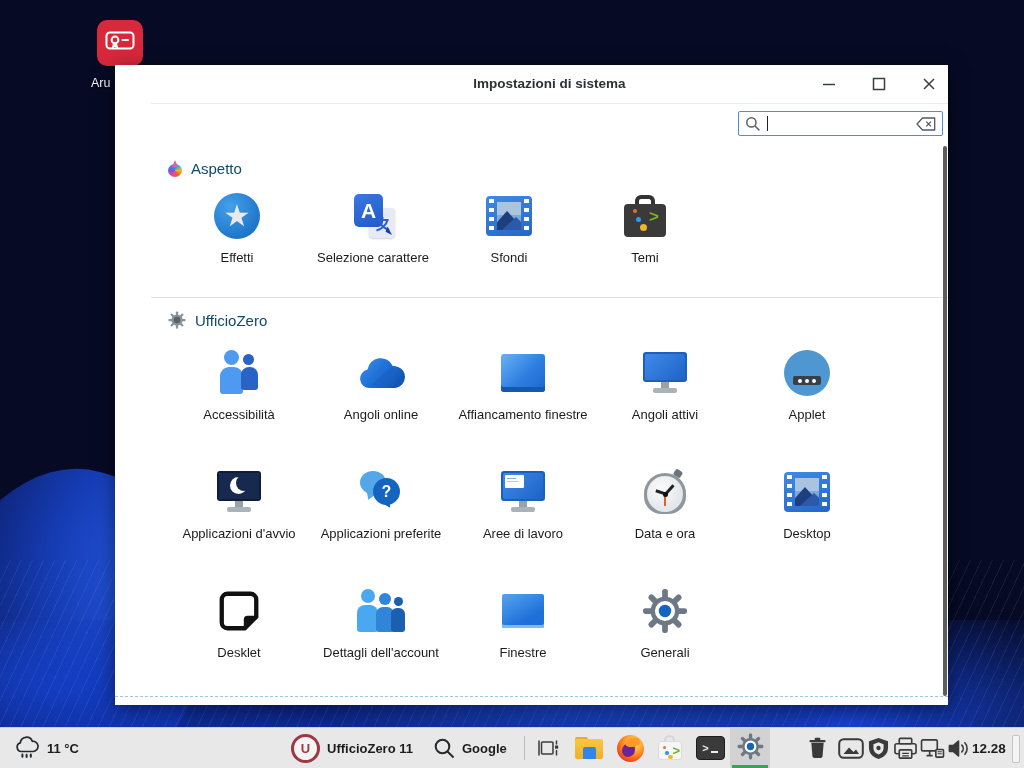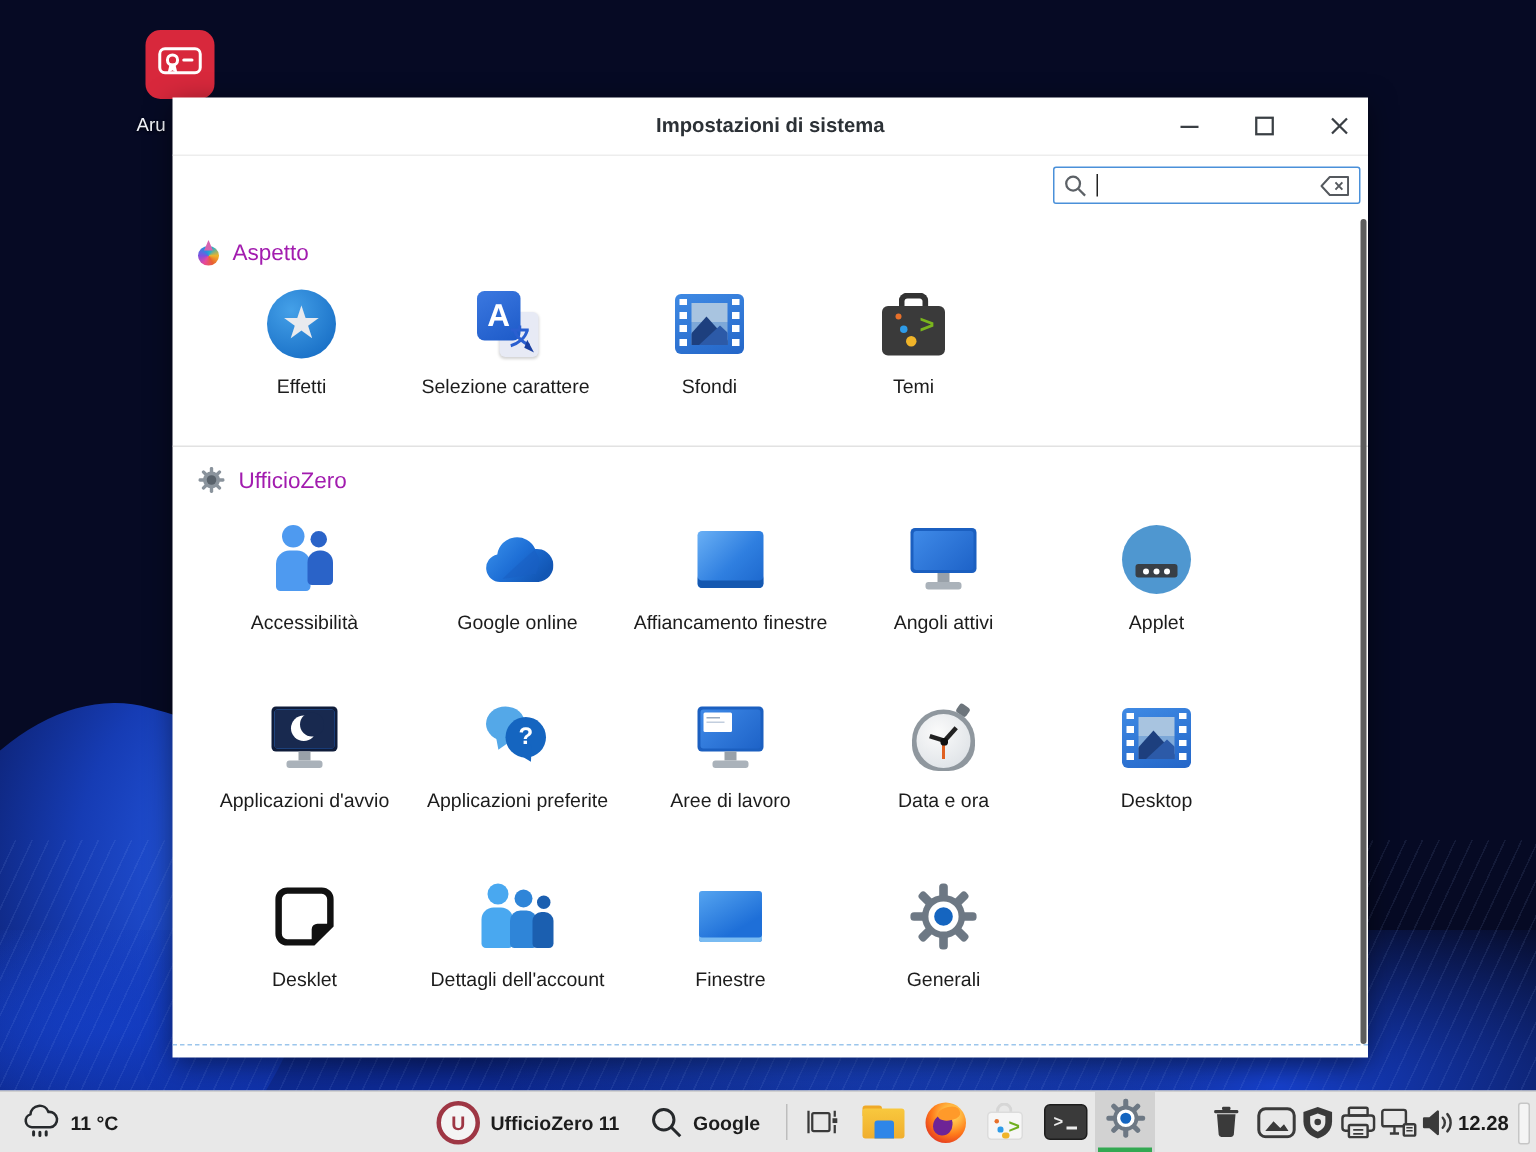--- a/index.html
+++ b/index.html
@@ -20,36 +20,36 @@
   .wp .ribs{position:absolute;left:0;top:560px;width:1024px;height:208px;opacity:.18;
     background:repeating-linear-gradient(115deg,rgba(255,255,255,.0) 0 9px,rgba(160,190,255,.5) 9px 10px);}
 
   
   .shortcut{position:absolute;left:97px;top:20px;width:48px;text-align:center;z-index:2;}
   .shortcut .lbl{color:#f2f4fa;font-size:12.5px;margin-top:8px;text-shadow:0 1px 2px rgba(0,0,0,.8);
     position:absolute;left:-6px;top:48px;width:40px;text-align:left;}
 
   
   .window{position:absolute;left:115px;top:65px;width:797px;height:640px;background:#fff;
-    z-index:5;box-shadow:0 4px 18px rgba(0,0,0,.5);overflow:hidden;}
+    z-index:5;box-shadow:0 4px 18px rgba(0,0,0,.5);overflow:hidden;padding-left:36px;}
   .titlebar{position:relative;height:38px;border-bottom:1px solid #ededed;}
   .title{position:absolute;left:0;right:0;top:11px;text-align:center;font-size:13.5px;
     font-weight:bold;color:#2c3136;}
   .winctl{position:absolute;top:0;right:8px;height:38px;display:flex;align-items:center;gap:28px;}
   .winctl .btn{width:22px;height:22px;display:flex;align-items:center;justify-content:center;cursor:default;}
 
   .searchrow{position:relative;height:42px;}
   .searchbox{position:absolute;right:5px;top:7px;width:205px;height:25px;border:1.5px solid #4a90d9;
     border-radius:2px;background:#fff;display:flex;align-items:center;padding:0 6px;box-sizing:border-box;}
   .searchbox .caret{width:1px;height:15px;background:#222;margin-left:6px;}
   .searchbox .clear{margin-left:auto;display:flex;}
 
   .content{position:relative;height:559px;}
   .sect-head{display:flex;align-items:center;gap:9px;padding:10px 0 0 17px;height:24px;
-    font-size:15px;color:#a21caf;}
+    font-size:15px;color:#0c4a6e;}
   .grid{display:flex;flex-wrap:wrap;}
   .grid.aspetto{padding-left:18px;}
   .grid.preferenze{padding-left:17px;}
   .item{display:flex;flex-direction:column;align-items:center;cursor:pointer;}
   .grid.aspetto .item{width:136px;height:105px;padding-top:12px;}
   .grid.preferenze .item{width:142px;height:102px;padding-top:17px;}
   .item .ic{height:48px;display:flex;align-items:center;justify-content:center;}
   .item .ilbl{margin-top:10px;font-size:13px;color:#1c1c1c;text-align:center;line-height:1.2;
     max-width:136px;}
   .sep{height:1px;background:#e2e2e2;margin-top:0px;}
@@ -230,21 +230,21 @@
                   <linearGradient id="cg" x1="0" y1="0" x2="1" y2="0.6">
                     <stop offset="0" stop-color="#3b92ec"></stop>
                     <stop offset="0.55" stop-color="#1e6fd6"></stop>
                     <stop offset="1" stop-color="#1256b4"></stop>
                   </linearGradient>
                 </defs>
                 <path d="M38 32 H12.5 a9.3 9.3 0 0 1 -2-18.4 A13.3 13.3 0 0 1 35.8 10 A9.8 9.8 0 0 1 38 32z" fill="url(#cg)"></path>
                 <path d="M14 30 q8 -8 21.5 -19.5 l2 4 q2 6 -1 12 z" fill="#1a5fc2" opacity="0.55"></path>
               </svg>
             </div>
-            <div class="ilbl">Google online</div>
+            <div class="ilbl">Angoli online</div>
           </div>
           <div class="item">
             <div class="ic">
               <div style="width:44px;height:38px;border-radius:3px;background:linear-gradient(135deg,#6ab0f5 0%,#2f7fe0 55%,#1b66cc 100%);box-shadow:inset 0 -5px 0 #1558b0"></div>
             </div>
             <div class="ilbl">Affiancamento finestre</div>
           </div>
           <div class="item">
             <div class="ic">
               <div style="position:relative;width:46px;height:44px">

